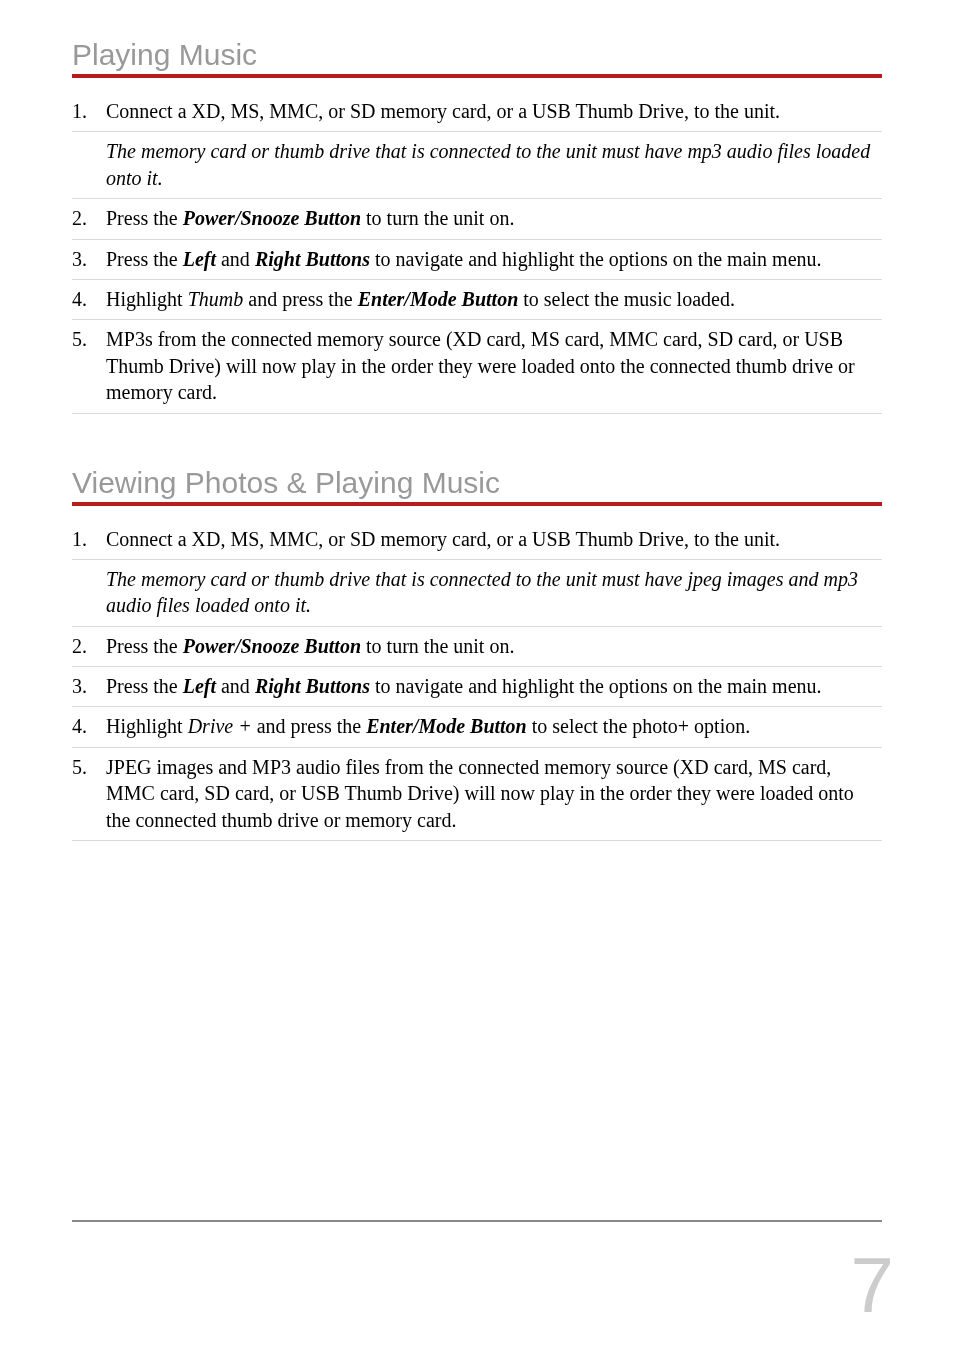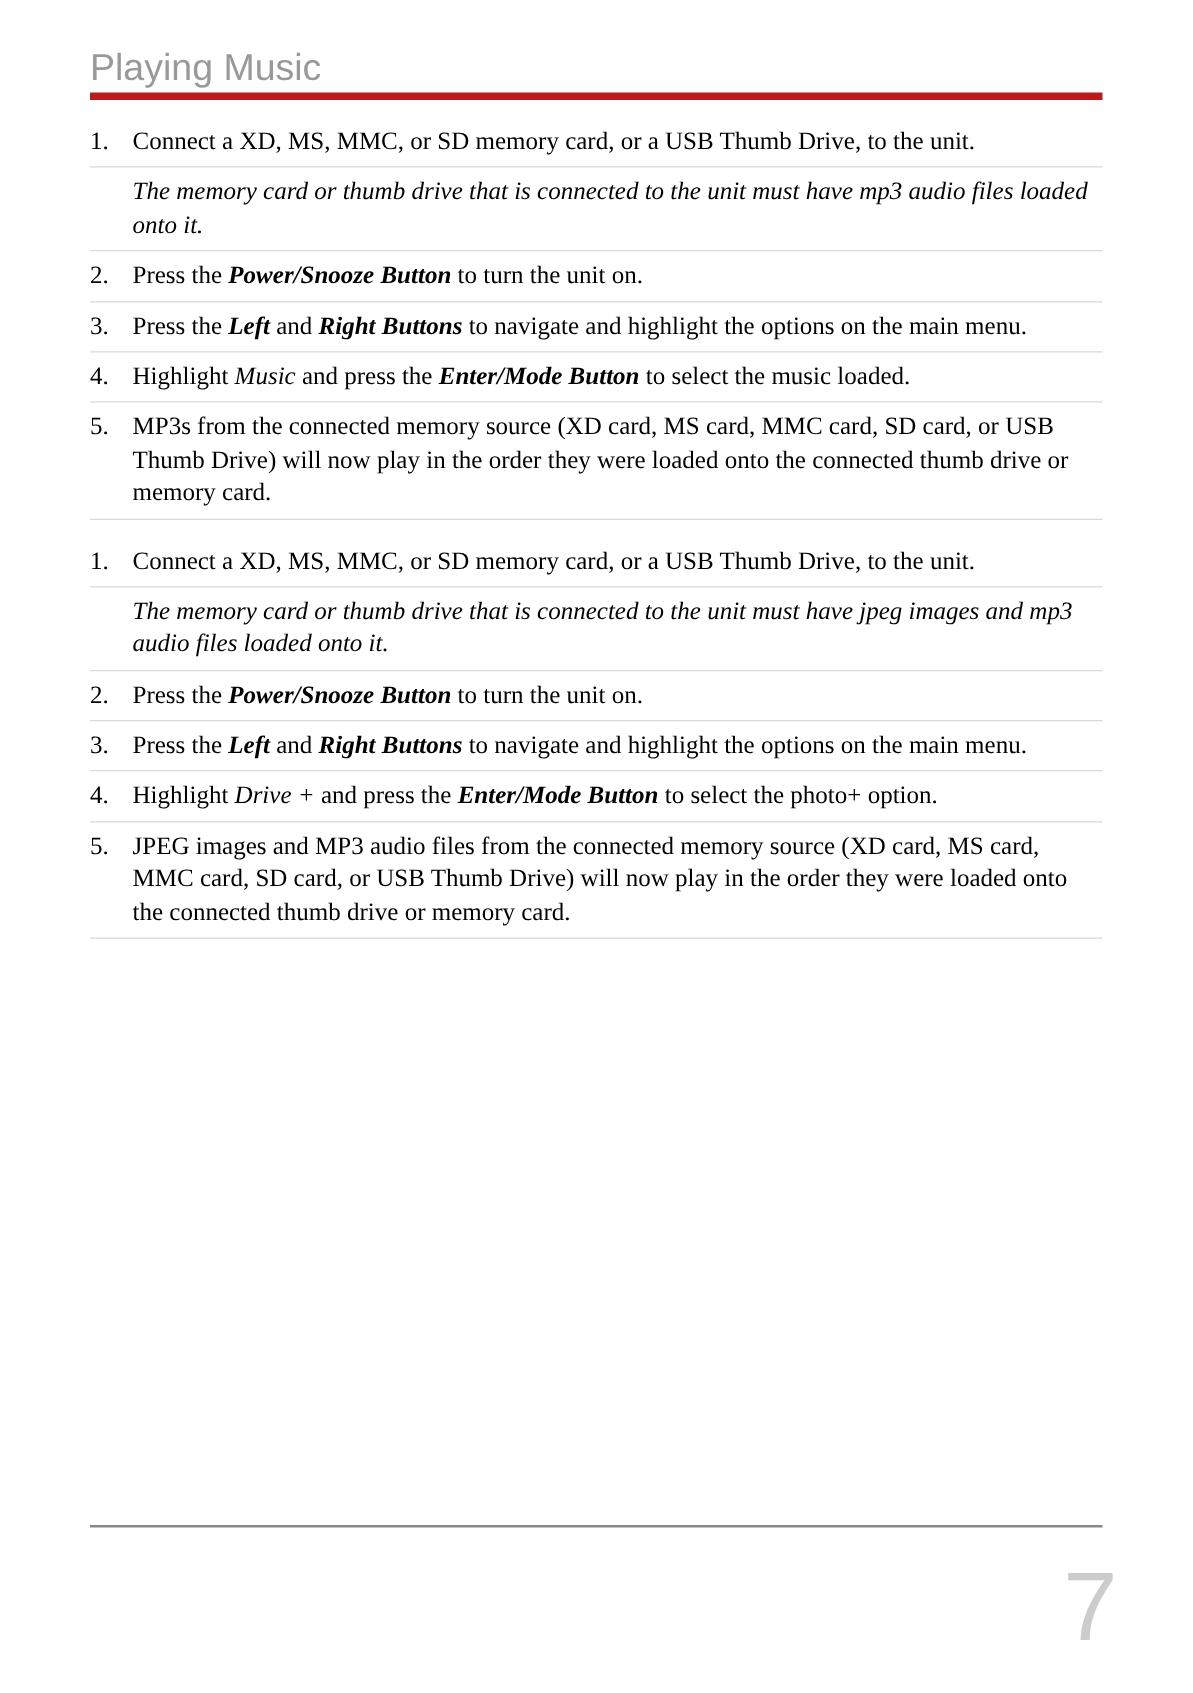--- a/index.html
+++ b/index.html
@@ -17,21 +17,21 @@
   .page {
     padding: 38px 72px 40px 72px;
     position: relative;
     height: 100%;
   }
   .section-heading {
     font-family: Helvetica, Arial, sans-serif;
     font-size: 30px;
     font-weight: 400;
     color: #999999;
-    border-bottom: 6px solid #b91c1c;
+    border-bottom: 4px solid #b91c1c;
     padding-bottom: 2px;
     margin-bottom: 14px;
   }
   .section-heading.second {
     margin-top: 52px;
   }
   ol.steps {
     list-style: none;
     counter-reset: step;
     font-size: 20px;
@@ -102,27 +102,28 @@
     <li class="no-number">
       <span class="italic">The memory card or thumb drive that is connected to the unit must have mp3 audio files loaded onto it.</span>
     </li>
     <li>
       <span>Press the </span><span class="bold">Power/Snooze Button</span><span> to turn the unit on.</span>
     </li>
     <li>
       <span>Press the </span><span class="bold">Left</span><span> and </span><span class="bold">Right Buttons</span><span> to navigate and highlight the options on the main menu.</span>
     </li>
     <li>
-      <span>Highlight </span><span class="italic">Music</span><span> and press the </span><span class="bold">Enter/Mode Button</span><span> to select the music loaded.</span>
+      <span>Highlight </span><span class="italic">Thumb</span><span> and press the </span><span class="bold">Enter/Mode Button</span><span> to select the music loaded.</span>
     </li>
     <li>
       <span>MP3s from the connected memory source (XD card, MS card, MMC card, SD card, or USB Thumb Drive) will now play in the order they were loaded onto the connected thumb drive or memory card.</span>
     </li>
   </ol>
 
+  <h2 class="section-heading second">Viewing Photos &amp; Playing Music</h2>
 
   <ol class="steps">
     <li>
       <span>Connect a XD, MS, MMC, or SD memory card, or a USB Thumb Drive, to the unit.</span>
     </li>
     <li class="no-number">
       <span class="italic">The memory card or thumb drive that is connected to the unit must have jpeg images and mp3 audio files loaded onto it.</span>
     </li>
     <li>
       <span>Press the </span><span class="bold">Power/Snooze Button</span><span> to turn the unit on.</span>

